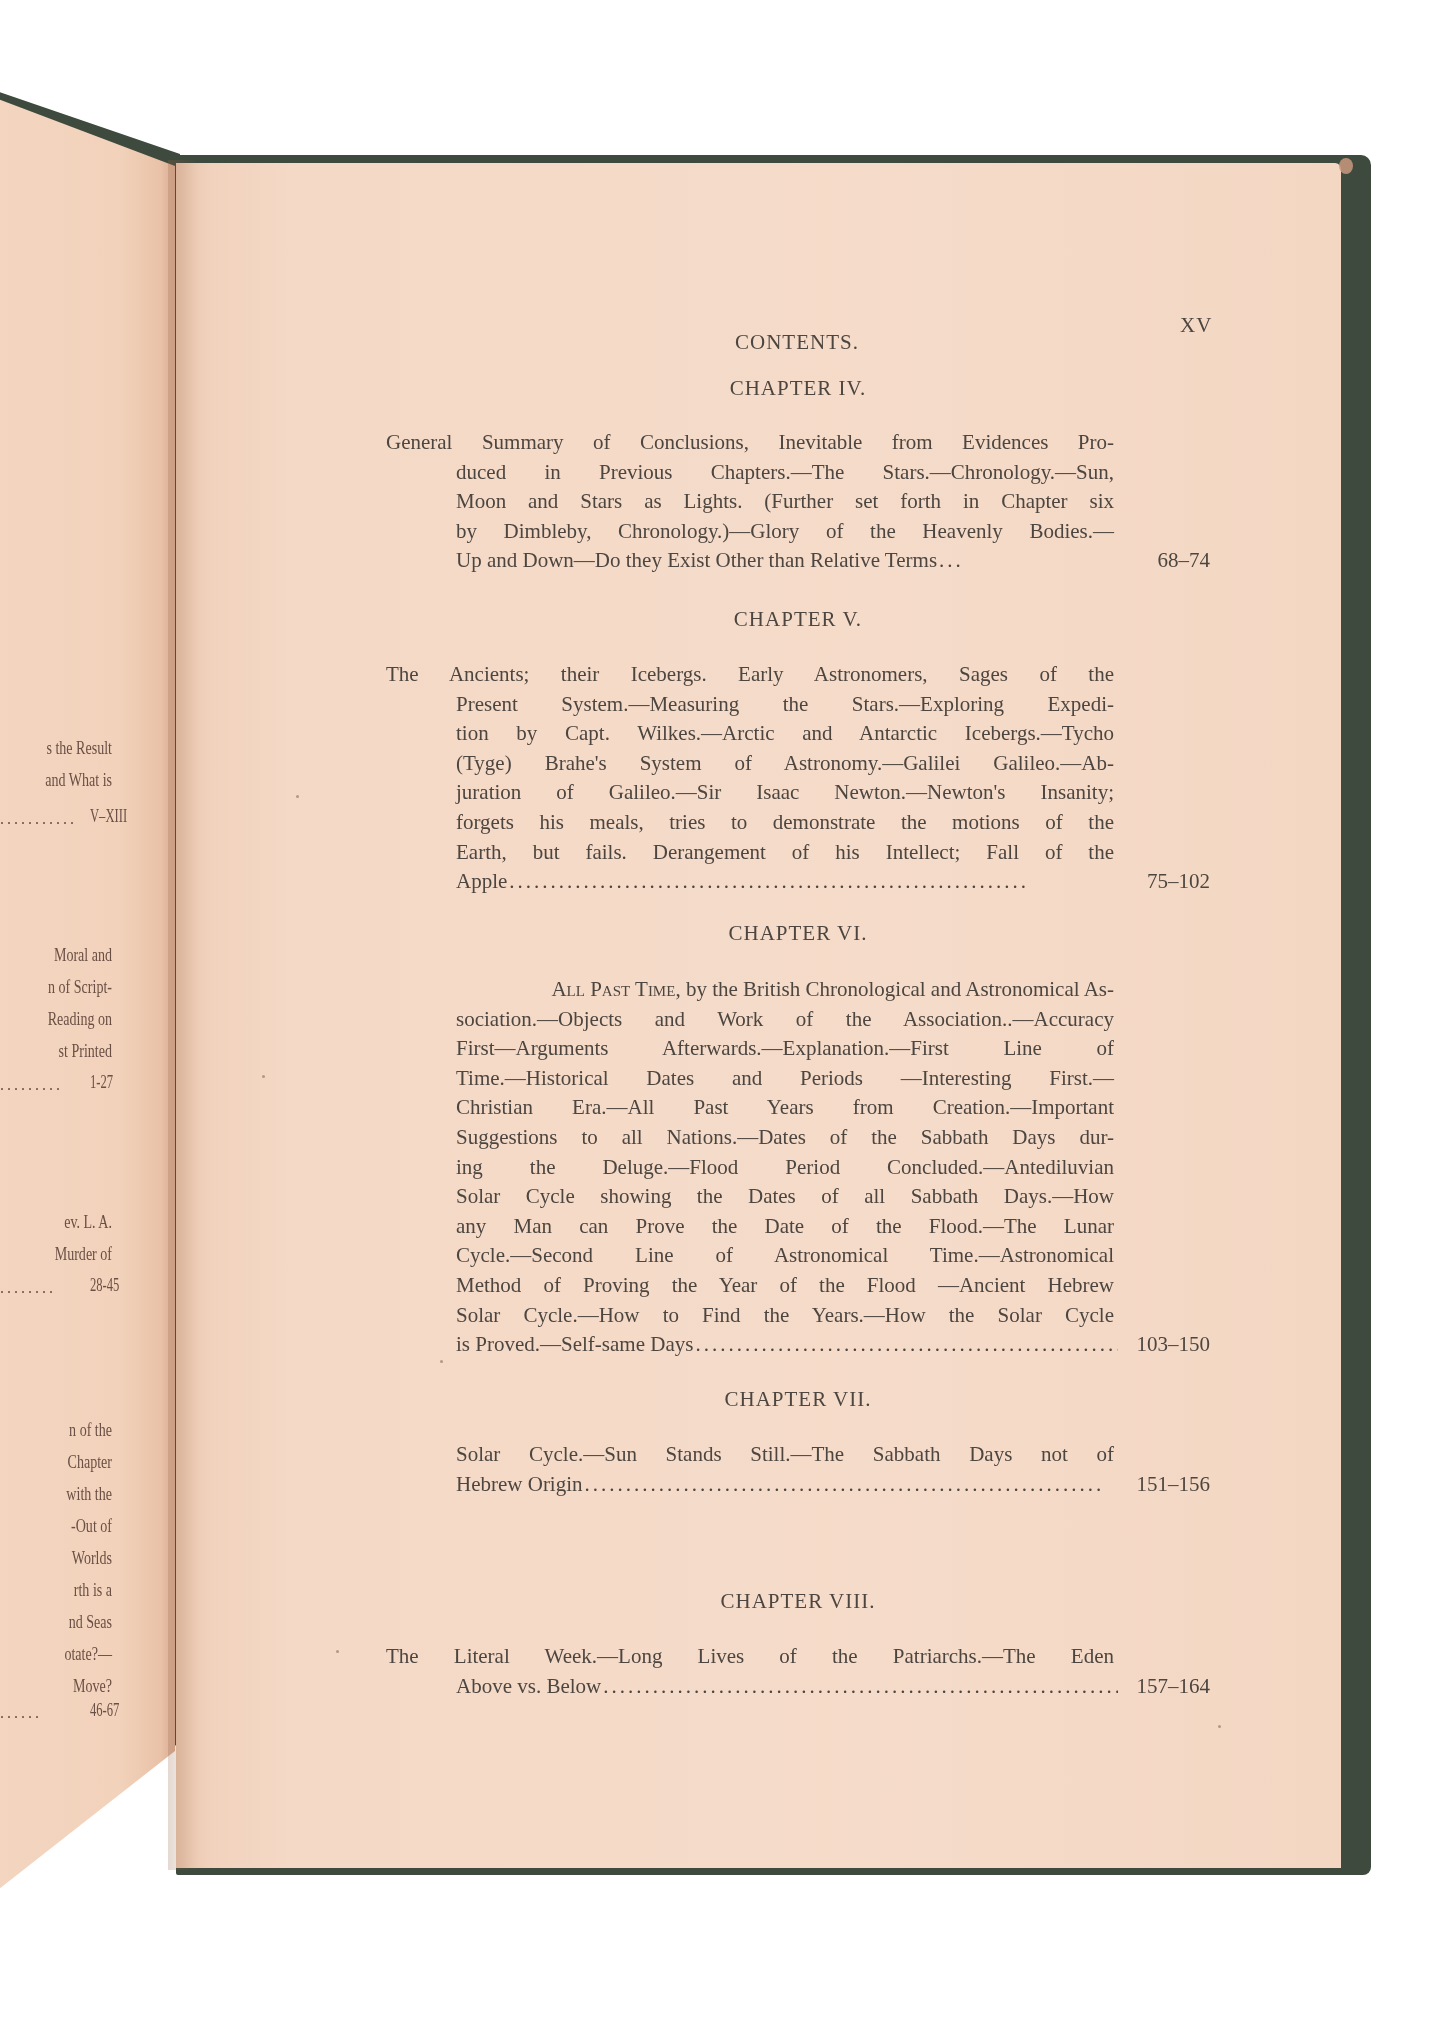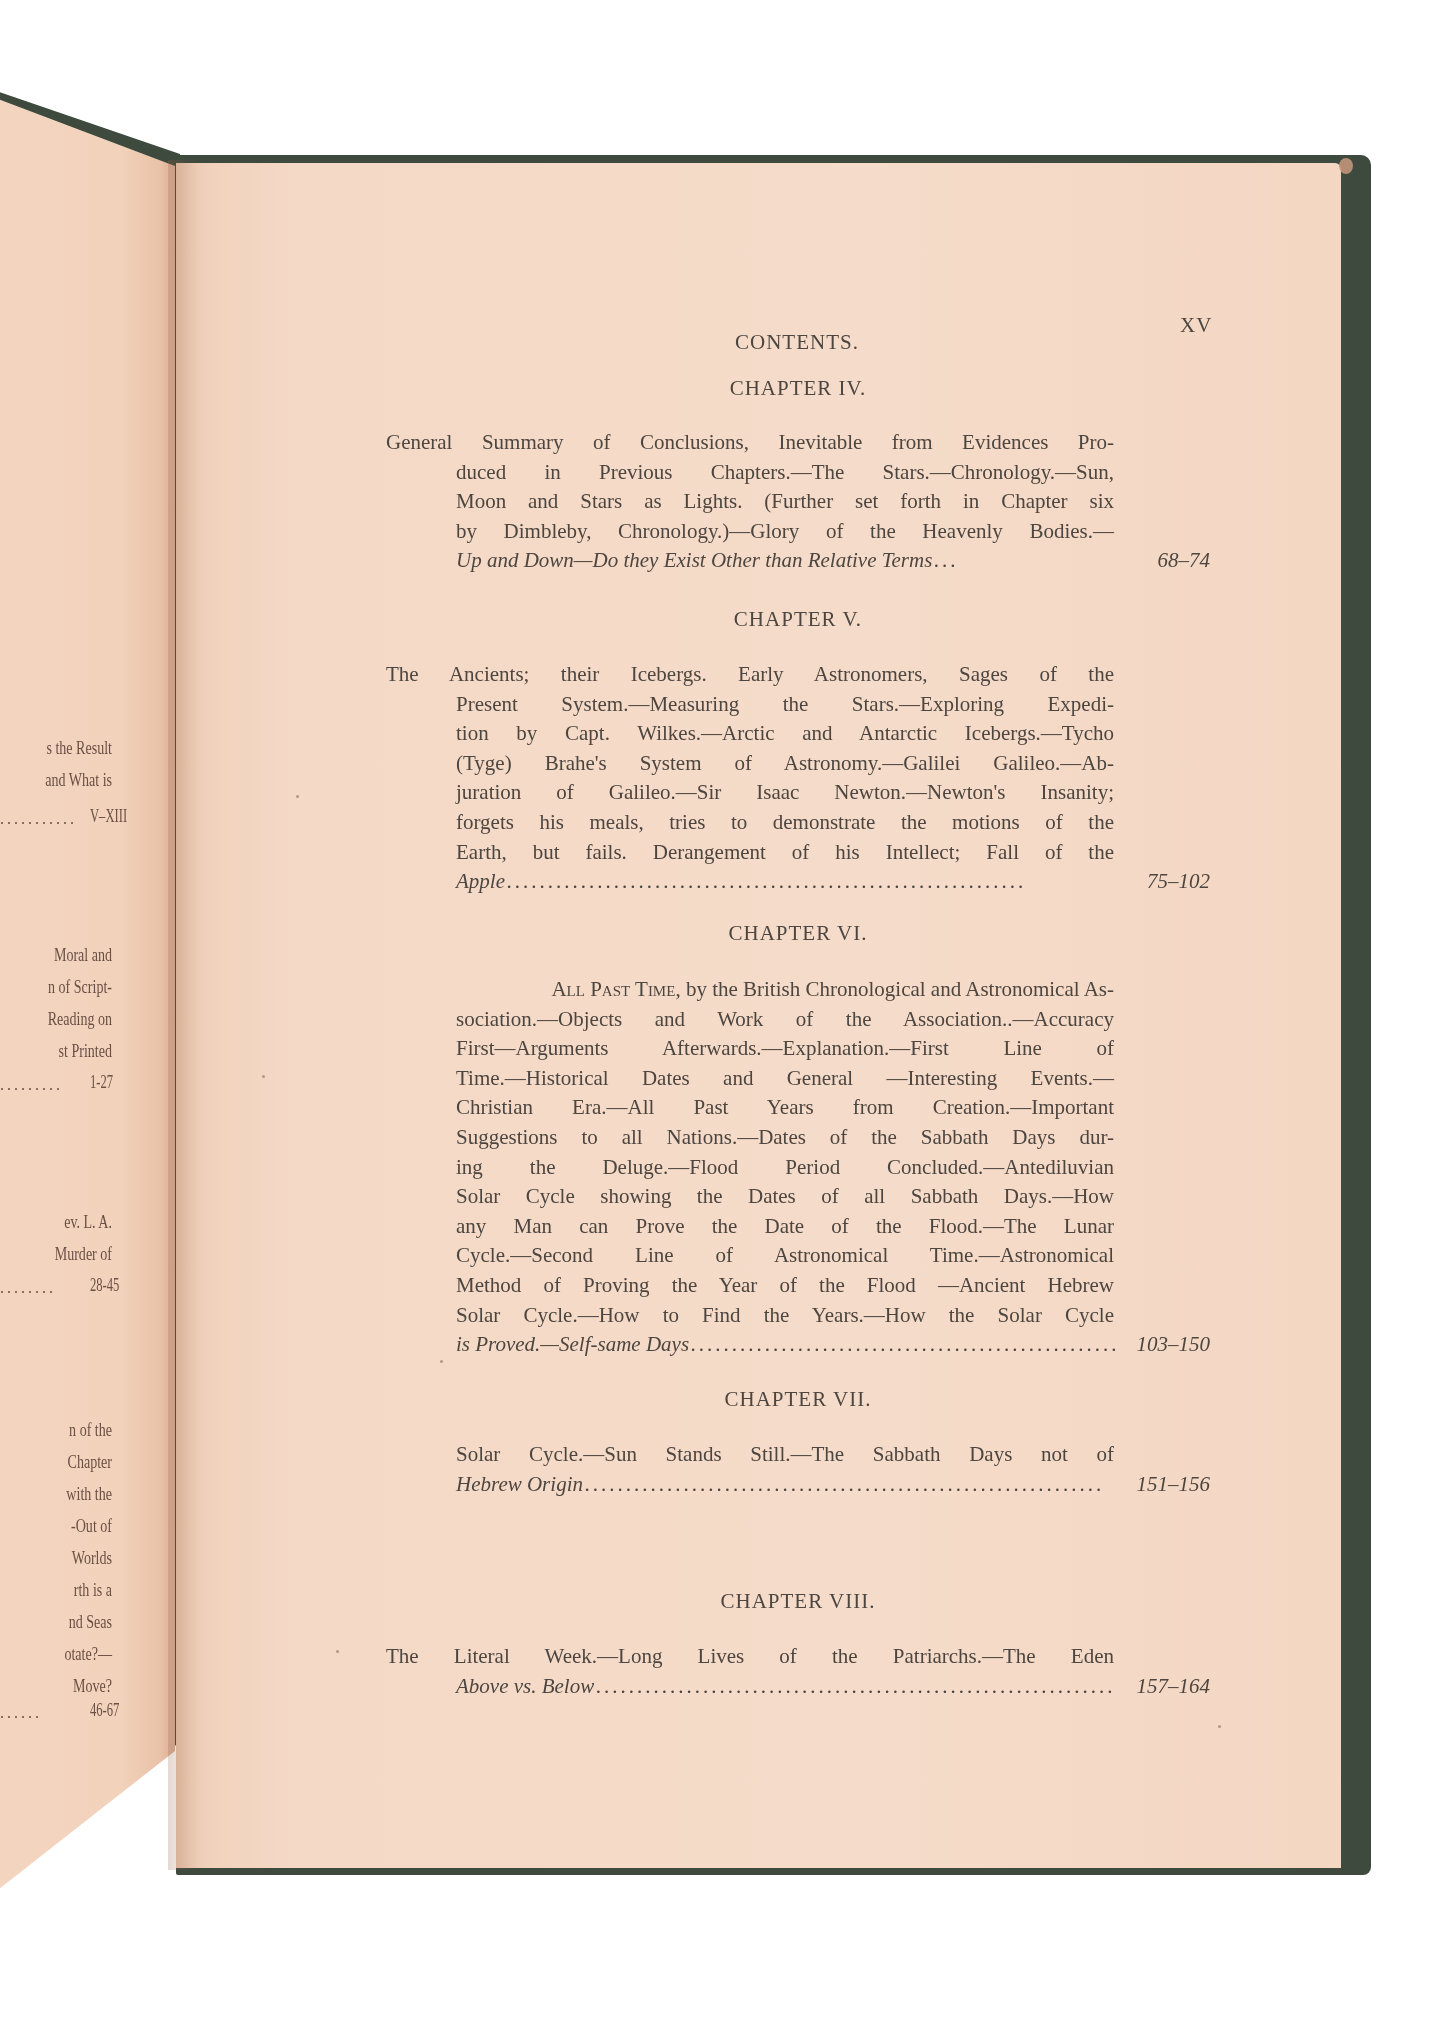--- a/index.html
+++ b/index.html
@@ -114,21 +114,20 @@
       text-align-last: justify;
       white-space: normal;
       width: 728px;
     }
     .entry .line.first.justify { width: 728px; }
     .entry .line.indent.justify { width: 658px; }
     .entry .line.last {
       display: flex;
       align-items: flex-start;
       padding-left: 70px;
-      font-style: italic;
     }
     .entry .line.last .leader {
       flex: 1;
       overflow: hidden;
       white-space: nowrap;
       margin: 0 6px 0 2px;
       letter-spacing: 3px;
     }
     .entry .line.last .pages {
       min-width: 86px;
@@ -233,21 +232,21 @@
   </span>
 </div>
 
 <div class="chapter-heading ink" style="top:921px">CHAPTER VI.</div>
 <div class="entry ink" style="top:975px">
   <span class="line first" style="display:flex;justify-content:flex-end;width:728px;">
     <span style="white-space:nowrap"><span class="smallcaps">All Past Time</span><span>, by the British Chronological and Astronomical As-</span></span>
   </span>
   <span class="line indent justify">sociation.—Objects and Work of the Association..—Accuracy</span>
   <span class="line indent justify">First—Arguments Afterwards.—Explanation.—First Line of</span>
-  <span class="line indent justify">Time.—Historical Dates and General —Interesting Events.—</span>
+  <span class="line indent justify">Time.—Historical Dates and Periods —Interesting First.—</span>
   <span class="line indent justify">Christian Era.—All Past Years from Creation.—Important</span>
   <span class="line indent justify">Suggestions to all Nations.—Dates of the Sabbath Days dur-</span>
   <span class="line indent justify">ing the Deluge.—Flood Period Concluded.—Antediluvian</span>
   <span class="line indent justify">Solar Cycle showing the Dates of all Sabbath Days.—How</span>
   <span class="line indent justify">any Man can Prove the Date of the Flood.—The Lunar</span>
   <span class="line indent justify">Cycle.—Second Line of Astronomical Time.—Astronomical</span>
   <span class="line indent justify">Method of Proving the Year of the Flood —Ancient Hebrew</span>
   <span class="line indent justify">Solar Cycle.—How to Find the Years.—How the Solar Cycle</span>
   <span class="line last">
     <span>is Proved.—Self-same Days</span>

